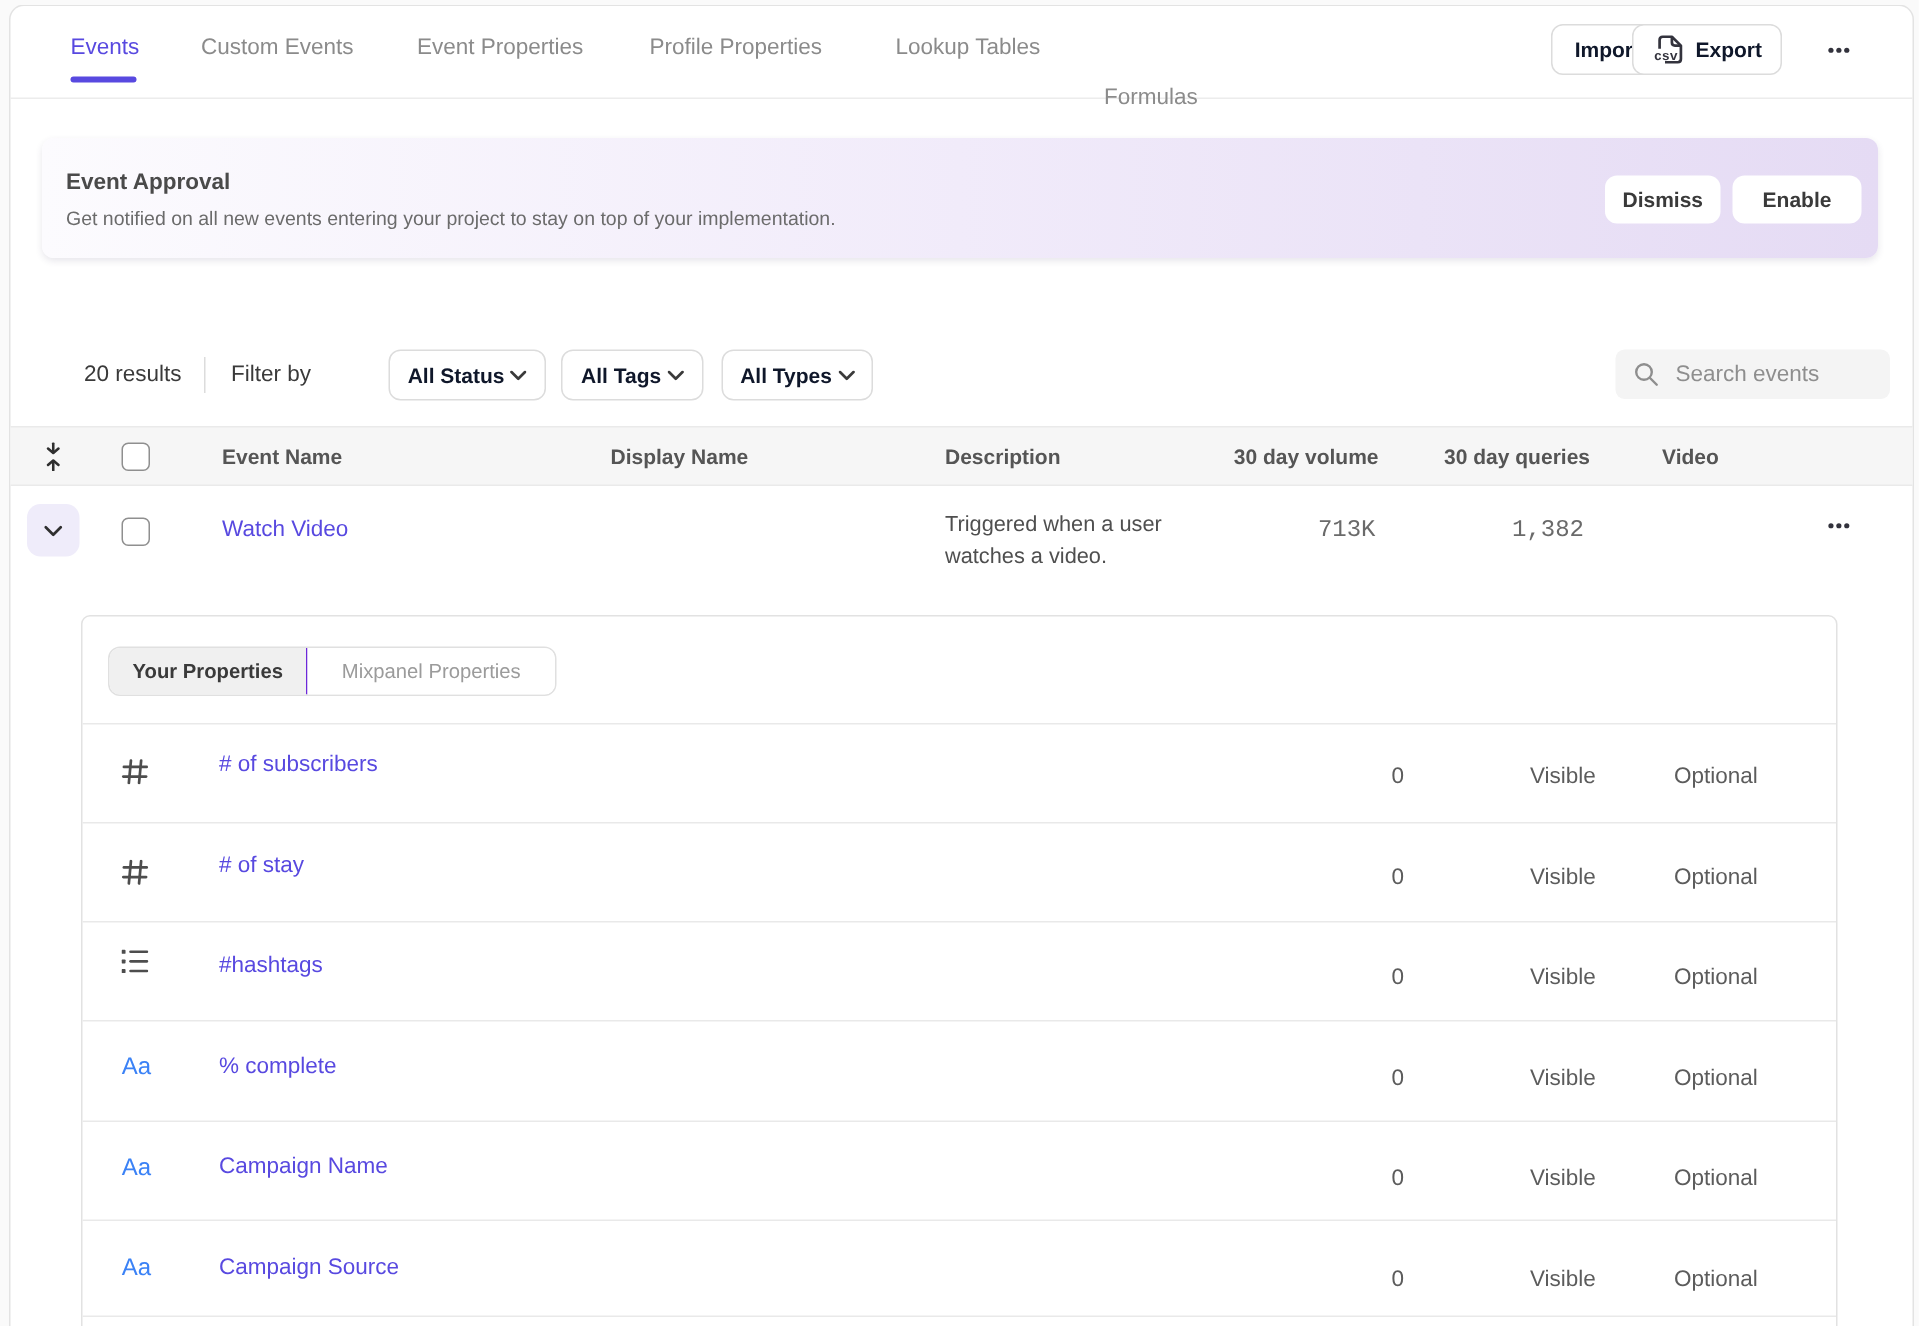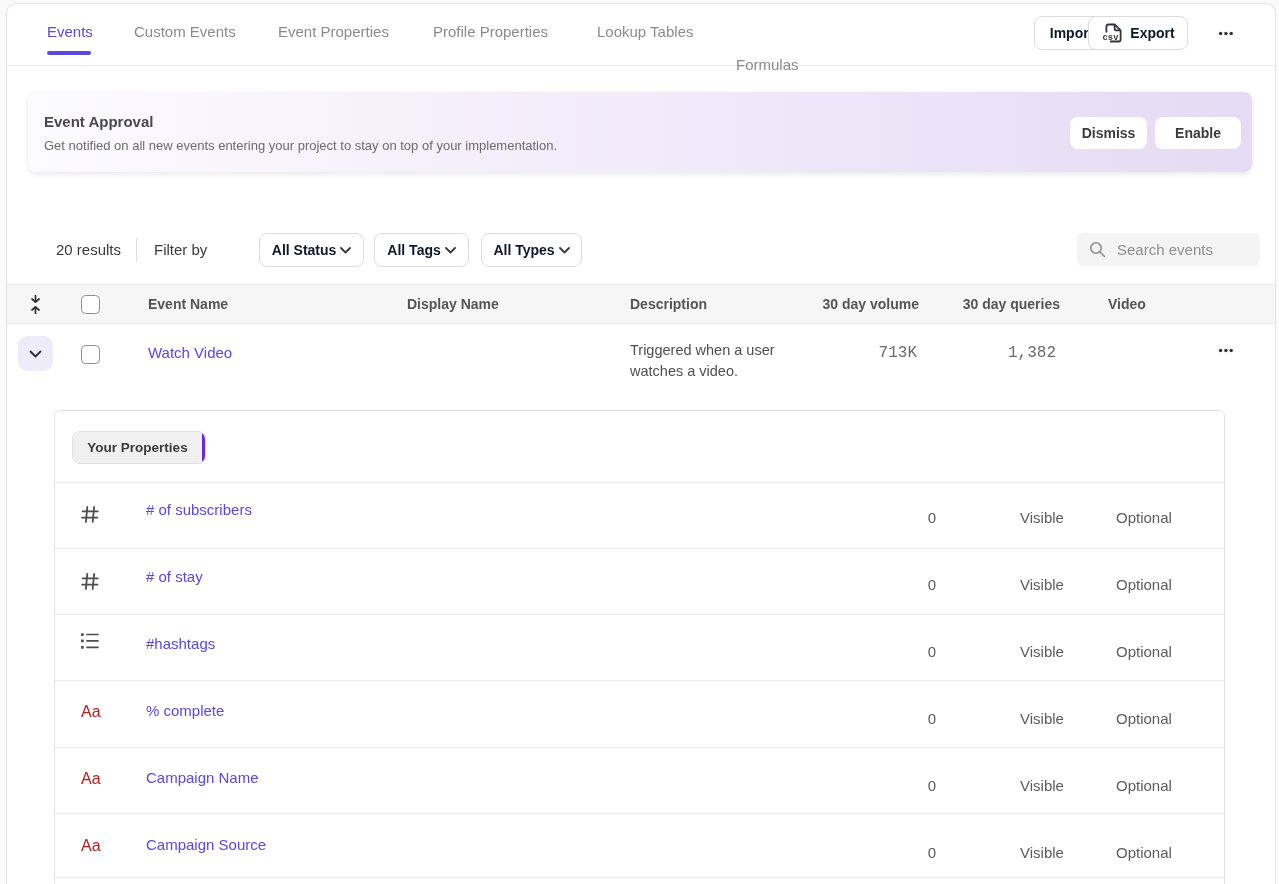--- a/index.html
+++ b/index.html
@@ -48,25 +48,25 @@
     display:flex; align-items:center; justify-content:center; }
   .evlink { color:#5849e0; font-size:15px; }
   .desc { left:630px; top:340px; font-size:14.5px; color:#4f4f4f; line-height:21px; }
   .num { font-family:"Liberation Mono", monospace; font-size:16px; color:#6a6a6a; }
 
   .panel { left:54px; top:410px; width:1171px; height:540px; background:#fff;
     border:1px solid #e2e2e2; border-radius:6px; }
   .seg { left:72px; top:431px; height:33px; display:flex; border:1px solid #e0e0e0;
     border-radius:8px; overflow:hidden; }
   .seg .s1 { width:132px; background:#f0f0f0; display:flex; align-items:center; justify-content:center;
-    font-size:13.5px; font-weight:bold; color:#3a3a3a; border-right:3px solid #6d28d9; }
+    font-size:13.5px; font-weight:bold; color:#3a3a3a; border-right:1px solid #6d28d9; }
   .seg .s2 { width:165px; background:#fff; display:flex; align-items:center; justify-content:center;
     font-size:13.5px; color:#9b9b9b; }
   .hline { position:absolute; left:55px; width:1169px; height:1px; background:#e9e9e9; }
-  .picon { position:absolute; left:81px; width:20px; text-align:left; color:#b91c1c; }
+  .picon { position:absolute; left:81px; width:20px; text-align:center; color:#3b82f6; }
   .pname { position:absolute; left:146px; font-size:15px; color:#5849e0; white-space:nowrap; }
   .pval  { position:absolute; font-size:15px; color:#5c5c5c; }
 </style>
 </head>
 <body>
 <div class="abs card"></div>
 <div class="abs tabbar-border"></div>
 
 <div class="abs tab active" style="left:47px;">Events</div>
 <div class="abs tab-underline"></div>
@@ -165,20 +165,21 @@
   <g fill="#33333d">
       <circle cx="4" cy="4.5" r="1.9"></circle>
       <circle cx="9.8" cy="4.5" r="1.9"></circle>
       <circle cx="15.6" cy="4.5" r="1.9"></circle>
     </g>
 </svg>
 
 <div class="abs panel"></div>
 <div class="abs seg">
   <div class="s1">Your Properties</div>
+  <div class="s2">Mixpanel Properties</div>
 </div>
 <div class="hline" style="top:482px;"></div>
 <div class="hline" style="top:548px;"></div>
 <div class="hline" style="top:614px;"></div>
 <div class="hline" style="top:680px;"></div>
 <div class="hline" style="top:747px;"></div>
 <div class="hline" style="top:813px;"></div>
 <div class="hline" style="top:877px;"></div>
 
 <svg class="abs" style="left:81px; top:506px;" width="18" height="17" viewBox="0 0 18 17">

